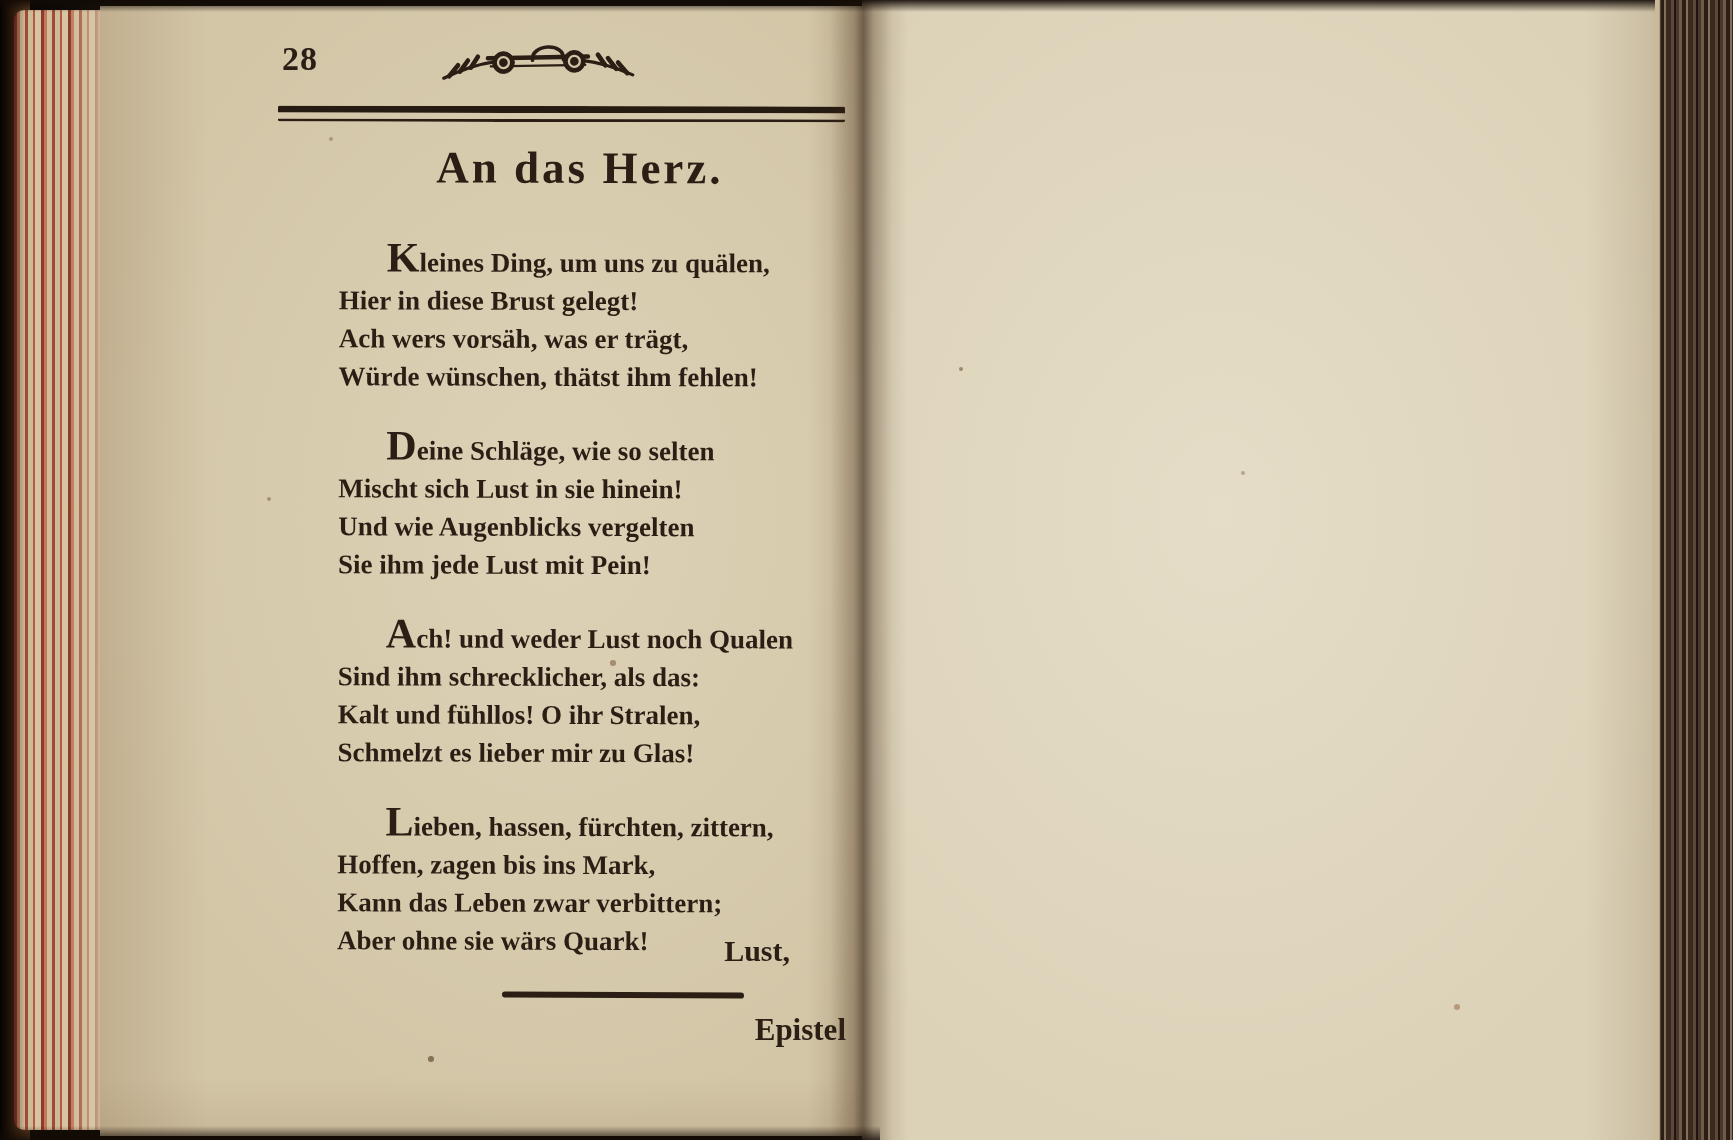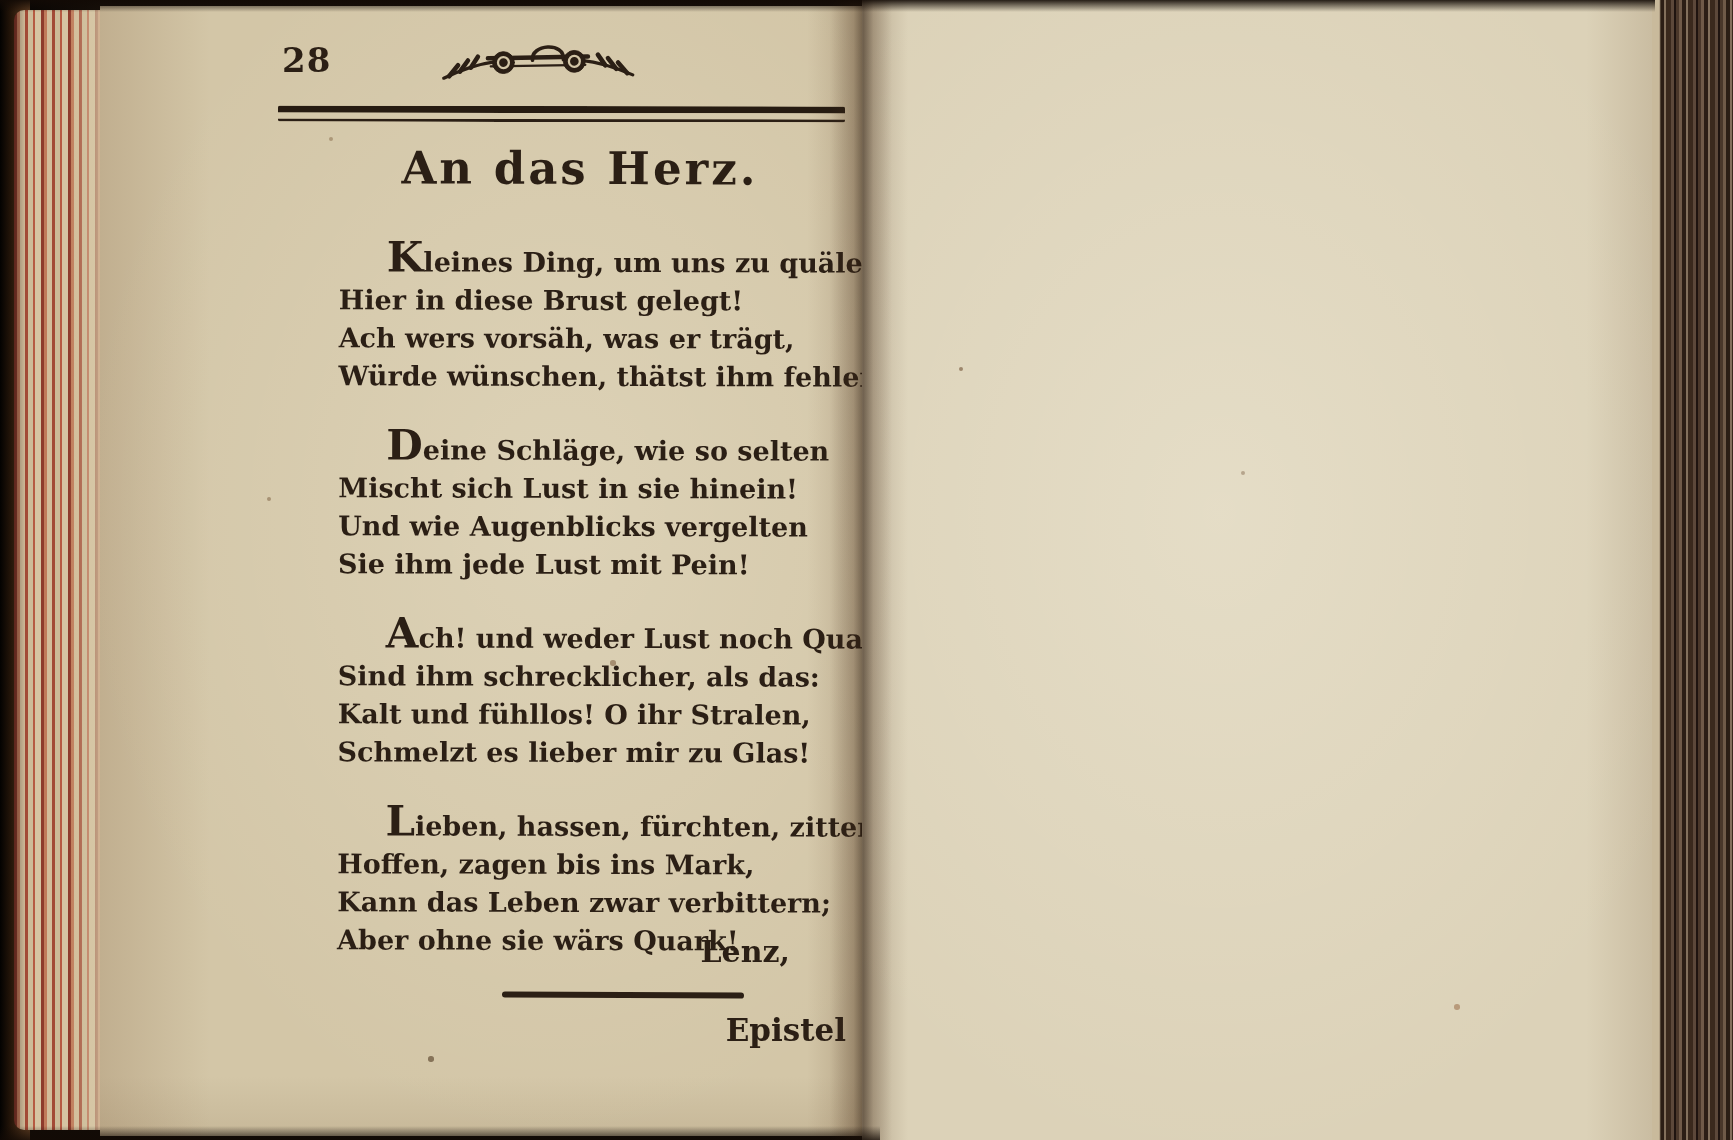--- a/index.html
+++ b/index.html
@@ -2,21 +2,21 @@
 <html><head>
 <meta charset="utf-8">
 <style>
   html,body{margin:0;padding:0;background:#120b06;}
   body{width:1733px;height:1140px;overflow:hidden;font-family:"DejaVu Serif", serif;}
   .scene{position:relative;width:1733px;height:960px;background:
     radial-gradient(140px 90px at 0% 0%, rgba(0,0,0,.95), transparent 75%),
     radial-gradient(160px 90px at 0% 100%, rgba(5,2,0,.95), transparent 75%),
     radial-gradient(120px 70px at 100% 0%, rgba(5,2,0,.8), transparent 75%),
     radial-gradient(140px 80px at 100% 100%, rgba(5,2,0,.85), transparent 75%),
-    #17100a;}
+    #17100a; font-family: Liberation Serif, serif;}
   
   .cover-left{position:absolute;left:0;top:0;width:30px;height:1140px;
     background:linear-gradient(90deg,#030201,#241509 35%,#4a2f19 75%,#5c3c22);}
   .edge-left{position:absolute;left:14px;top:10px;width:100px;height:1120px;border-radius:10px 0 0 10px;
     background:
       linear-gradient(90deg, rgba(0,0,0,.35), transparent 12px),
       linear-gradient(90deg, transparent 55%, rgba(214,199,166,.85) 90%),
       repeating-linear-gradient(90deg,
         #8e3b2c 0 3px, #c07a5a 3px 6px, #d3bd9b 6px 11px,
         #a34a36 11px 14px, #cdbb98 14px 19px, #b65a42 19px 21px, #d6c4a2 21px 27px),
@@ -135,21 +135,21 @@
         <p class="line">Schmelzt es lieber mir zu Glas!</p>
       </div>
       <div class="stanza">
         <p class="line opening">Lieben, hassen, fürchten, zittern,</p>
         <p class="line">Hoffen, zagen bis ins Mark,</p>
         <p class="line">Kann das Leben zwar verbittern;</p>
         <p class="line">Aber ohne sie wärs Quark!</p>
       </div>
     </div>
 
-    <div class="author ink">Lenz,</div>
+    <div class="author ink">Lust,</div>
     <div class="short-rule sr-end-left"></div>
     <div class="catchword cw-left ink">Epistel</div>
   </div>
 
   <div class="page-right">
     
 
     
 
     

